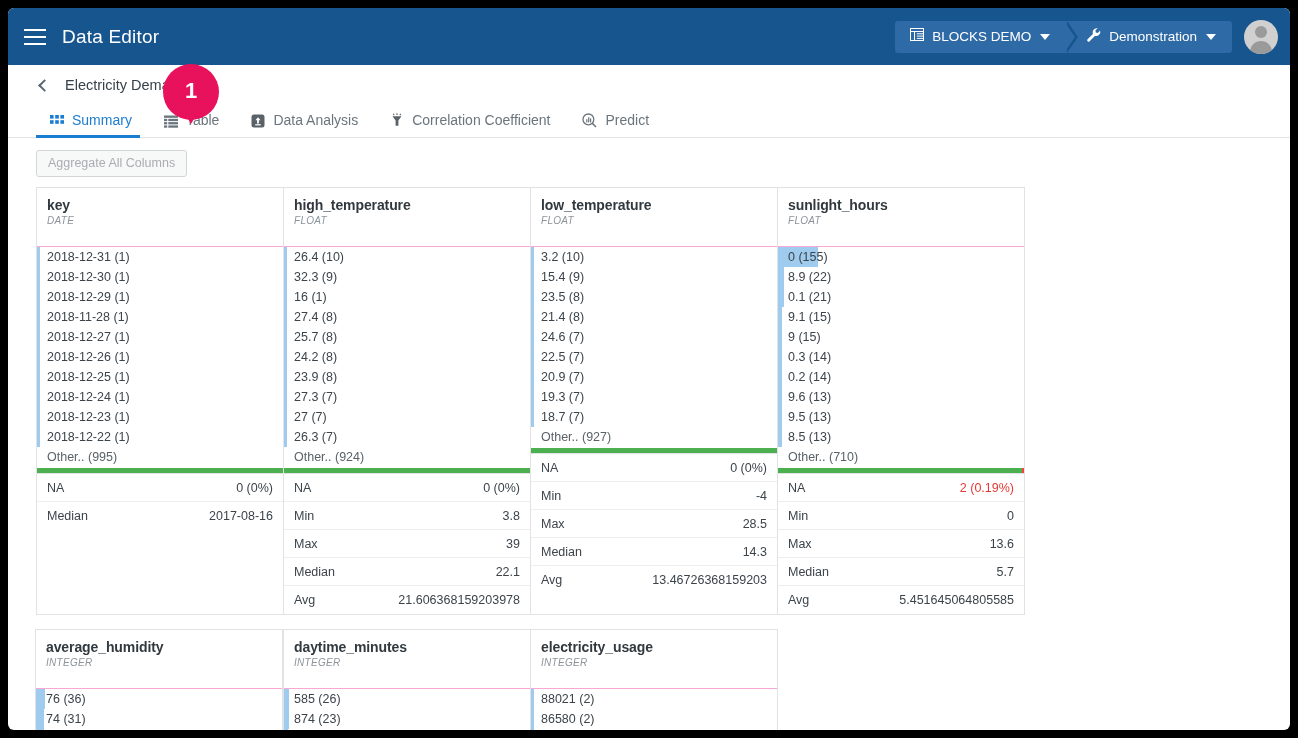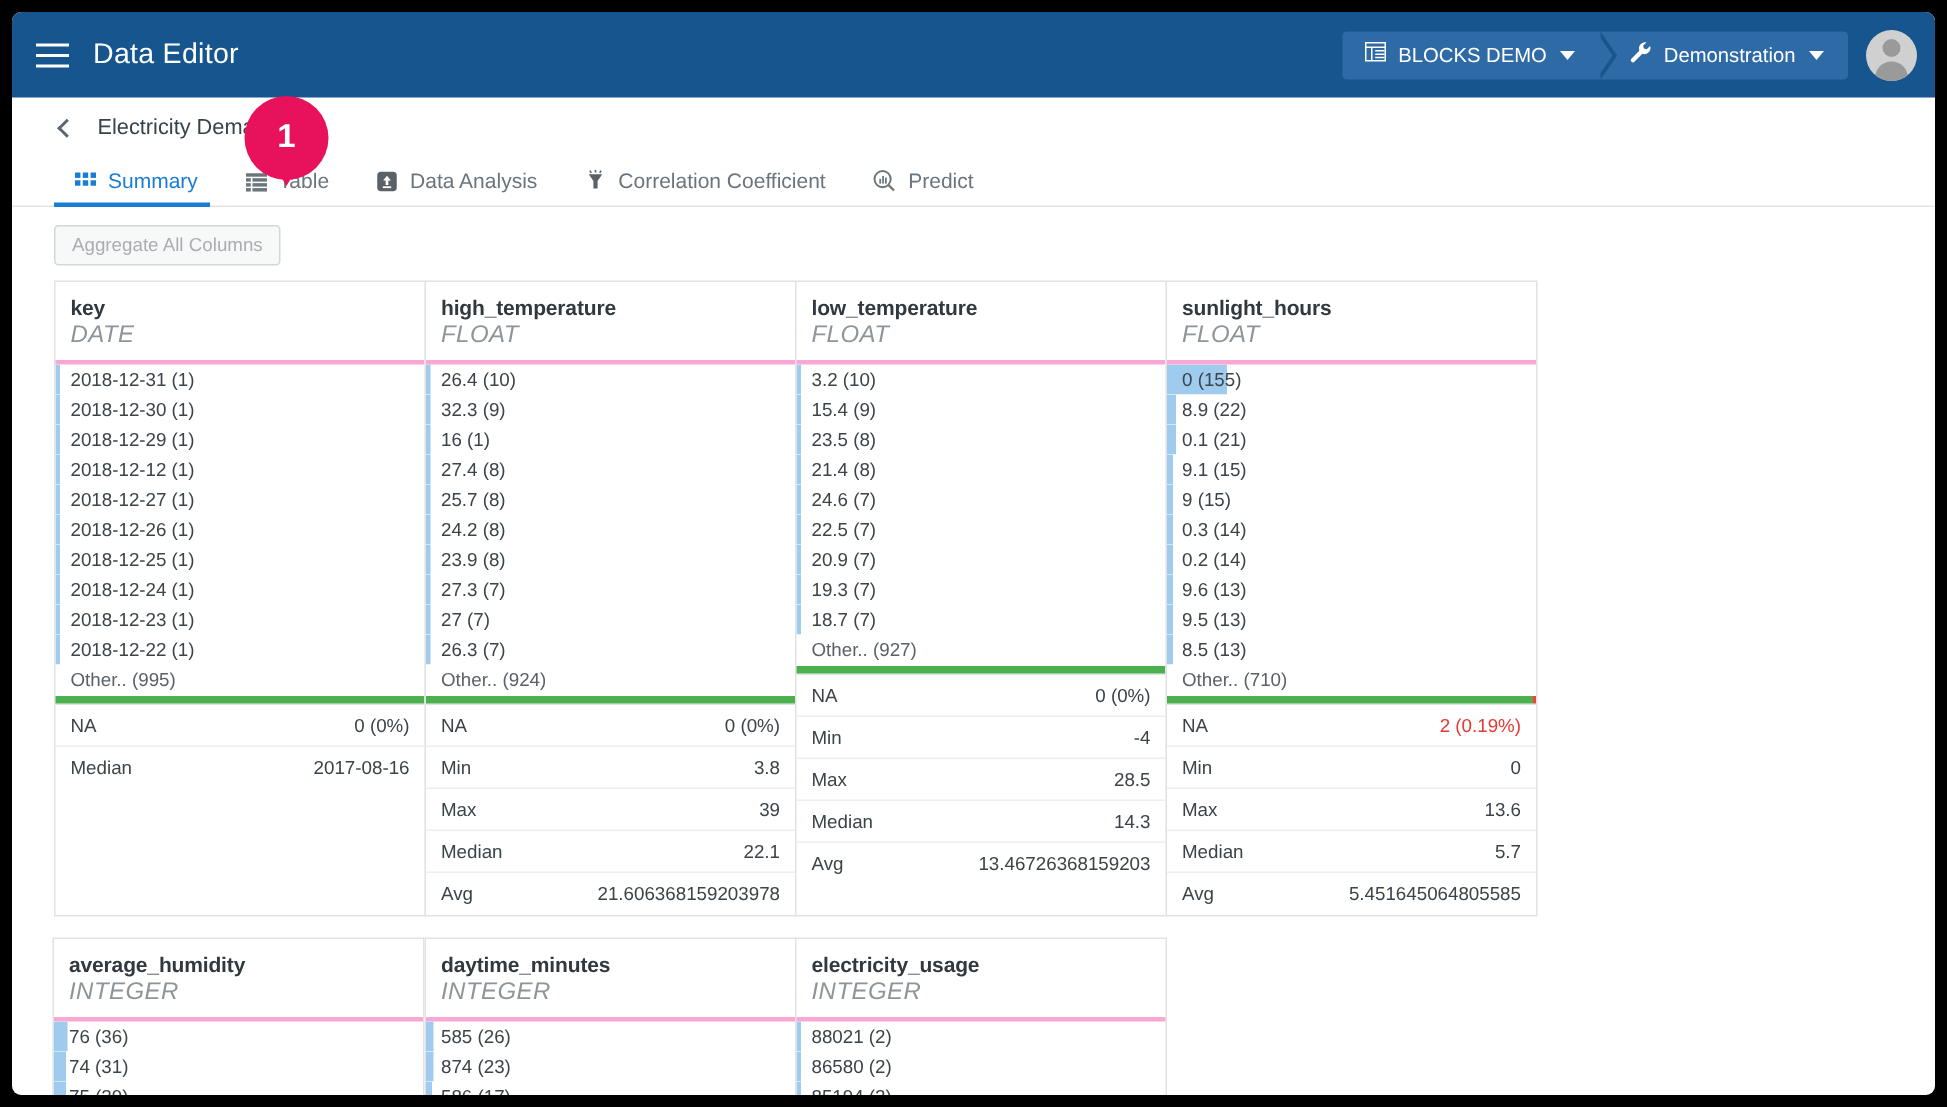--- a/index.html
+++ b/index.html
@@ -186,31 +186,31 @@
     width: 248px;
     background: #fff;
     border: 1px solid #e0e2e4;
     margin-bottom: 14px;
     position: relative;
   }
   .card + .card { margin-left: -1px; }
   .card.rowstart { margin-left: 0; }
 
   .card-head {
-    padding: 9px 10px 7px 10px;
-    border-bottom: 3px solid #f9a8d4;
+    padding: 9px 10px 20px 10px;
+    border-bottom: 1px solid #f9a8d4;
   }
   .card-name {
     font-size: 14px;
     font-weight: bold;
     color: #31393f;
     letter-spacing: -.1px;
   }
   .card-type {
-    font-size: 16px;
+    font-size: 10px;
     font-style: italic;
     color: #8d949a;
     margin-top: 2px;
     letter-spacing: .3px;
   }
   .values { padding: 0; }
   .vrow {
     position: relative;
     height: 20px;
     line-height: 20px;
@@ -404,21 +404,21 @@
   <div class="grid" id="grid">
       <div class="card rowstart">
         <div class="card-head">
           <div class="card-name">key</div>
           <div class="card-type">DATE</div>
         </div>
         <div class="values">
           <div class="vrow"><div class="vbar" style="width: 3px;"></div><span class="vlabel">2018-12-31 (1)</span></div>
           <div class="vrow"><div class="vbar" style="width: 3px;"></div><span class="vlabel">2018-12-30 (1)</span></div>
           <div class="vrow"><div class="vbar" style="width: 3px;"></div><span class="vlabel">2018-12-29 (1)</span></div>
-          <div class="vrow"><div class="vbar" style="width: 3px;"></div><span class="vlabel">2018-12-12 (1)</span></div>
+          <div class="vrow"><div class="vbar" style="width: 3px;"></div><span class="vlabel">2018-11-28 (1)</span></div>
           <div class="vrow"><div class="vbar" style="width: 3px;"></div><span class="vlabel">2018-12-27 (1)</span></div>
           <div class="vrow"><div class="vbar" style="width: 3px;"></div><span class="vlabel">2018-12-26 (1)</span></div>
           <div class="vrow"><div class="vbar" style="width: 3px;"></div><span class="vlabel">2018-12-25 (1)</span></div>
           <div class="vrow"><div class="vbar" style="width: 3px;"></div><span class="vlabel">2018-12-24 (1)</span></div>
           <div class="vrow"><div class="vbar" style="width: 3px;"></div><span class="vlabel">2018-12-23 (1)</span></div>
           <div class="vrow"><div class="vbar" style="width: 3px;"></div><span class="vlabel">2018-12-22 (1)</span></div>
           <div class="vrow other"><span class="vlabel">Other.. (995)</span></div>
         </div>
         <div class="distbar">
           <div class="green" style="width: 100%;"></div>

